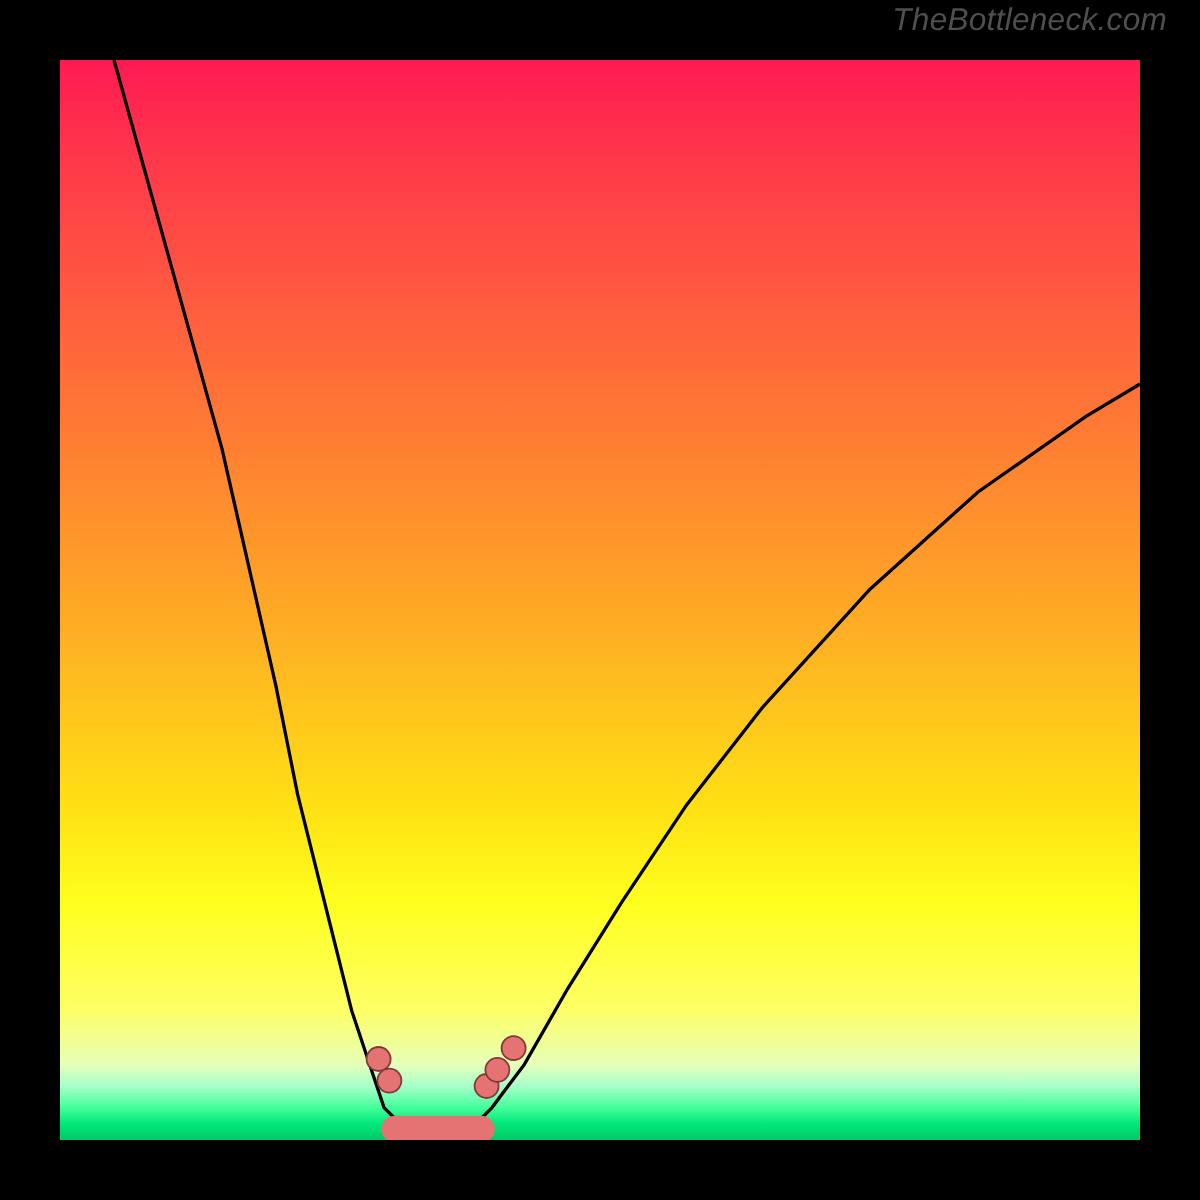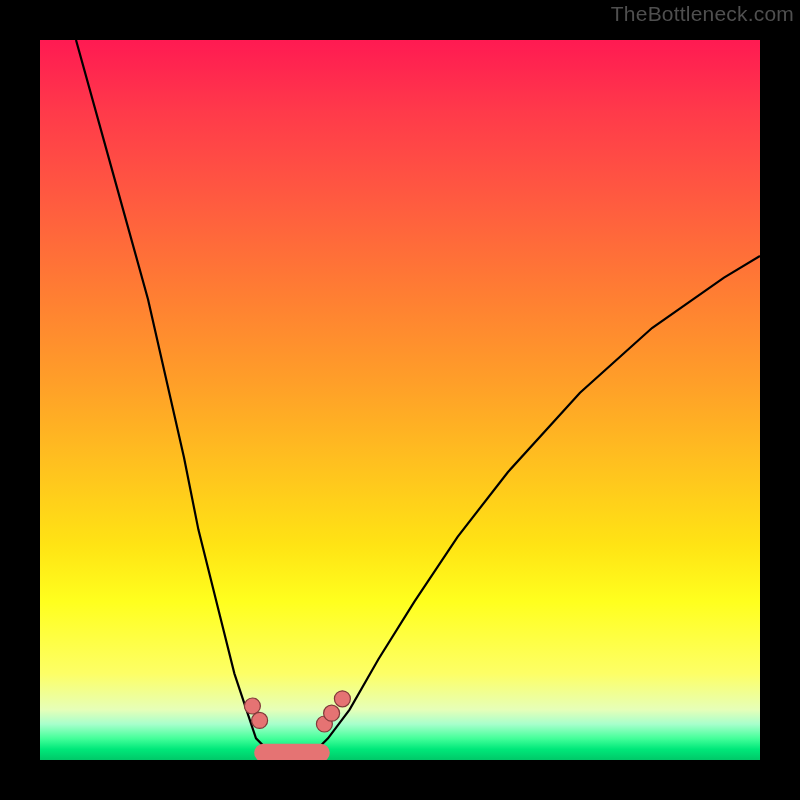--- a/index.html
+++ b/index.html
@@ -46,26 +46,27 @@
       #e6ffb8 93%,
       #a8ffcc 95%,
       #44ff9a 97%,
       #00e87a 98.5%,
       #00c868 100%
     );
   }
   .watermark {
     position: absolute;
     top: 2px;
-    right: 6px;
+    right: 22px;
     color: #4f4f4f;
     font-size: 21px;
     font-weight: 500;
     letter-spacing: 0.2px;
     font-family: Arial, Helvetica, sans-serif;
+    font-style: italic;
   }
   svg.curves {
     position: absolute;
     left: 0;
     top: 0;
     width: 720px;
     height: 720px;
   }
   .curve {
     fill: none;

